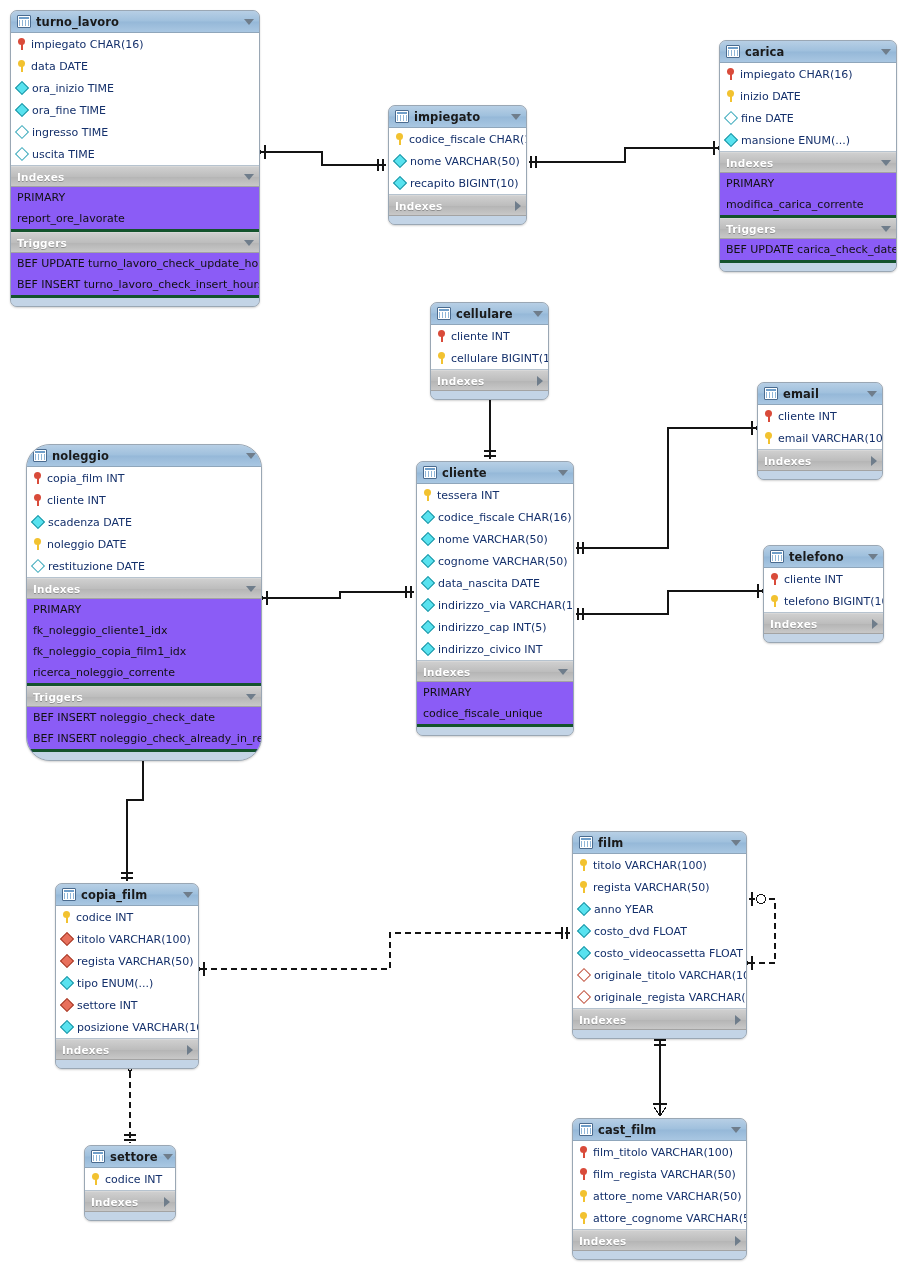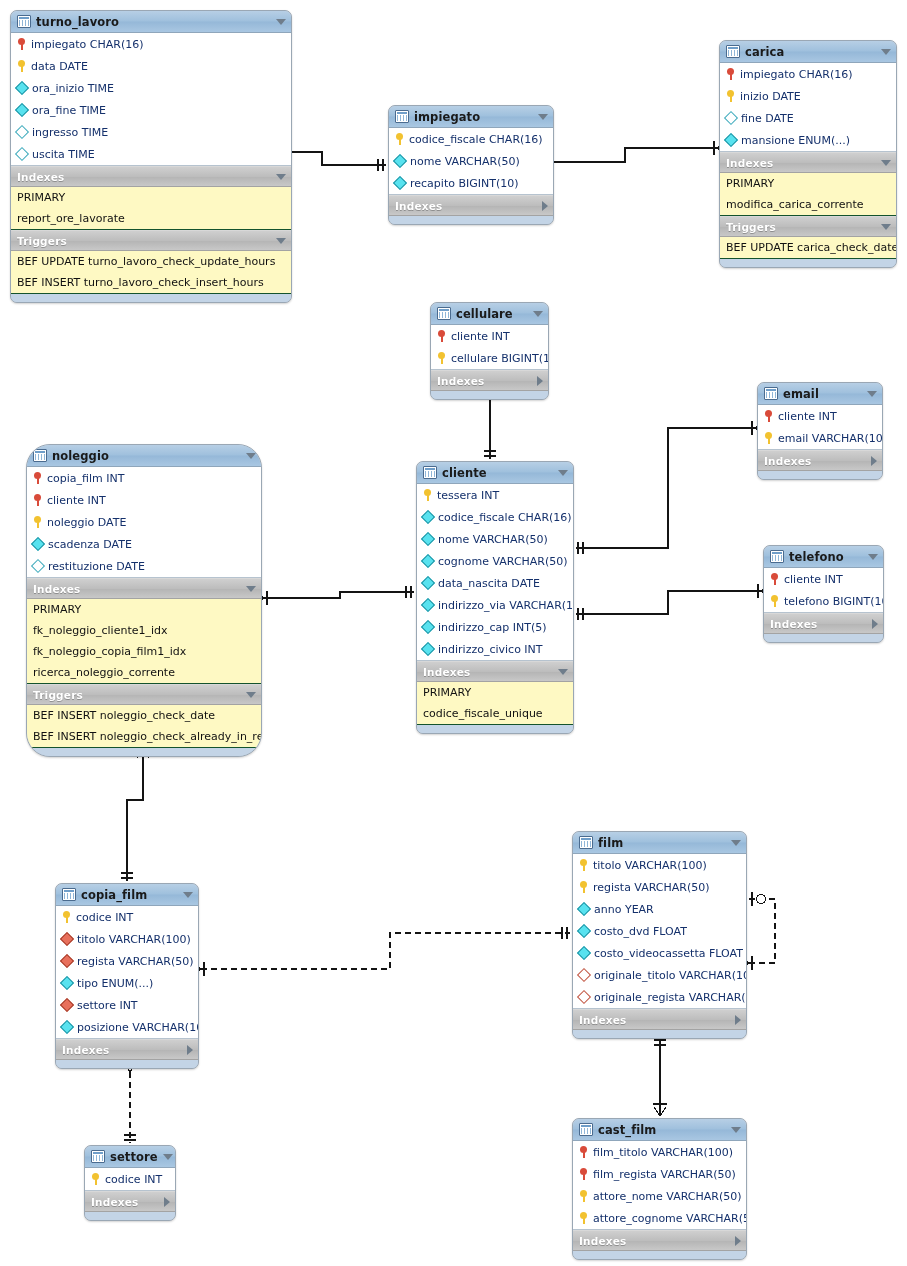--- a/index.html
+++ b/index.html
@@ -79,21 +79,21 @@
 
   .sect-header{
     height:19px;display:flex;align-items:center;padding:0 5px 0 6px;gap:5px;
     background:linear-gradient(to bottom,#cfcfcf 0%,#bdbdbd 50%,#b4b4b4 51%,#c8c8c8 100%);
     border-bottom:1px solid #a3a3a3;border-top:1px solid #d8d8d8;
   }
   .sect-title{
     flex:1 1 auto;font-size:10.5px;font-weight:bold;color:#ffffff;
     text-shadow:0 1px 0 rgba(0,0,0,.25);letter-spacing:.2px;
   }
-  .sect-body{background:#fef9c3;border-bottom:1px solid #14532d;}
+  .sect-body{background:#8b5cf6;border-bottom:3px solid #14532d;}
   .sect-row{
     height:21px;display:flex;align-items:center;padding:0 6px;
     font-size:11px;color:#111111;white-space:nowrap;
   }
   .foot{height:8px;background:#c3d4e6;}
 </style>
 </head>
 <body>
 
 <div id="canvas">
@@ -173,21 +173,21 @@
       <g>
         <path d="M660,1116 L660,1040"></path>
         <path d="M660,1116 L654,1107 M660,1116 L666,1107 M653,1104 L667,1104"></path>
         <path d="M654,1040 L666,1040 M654,1045 L666,1045"></path>
       </g>
 
     </g>
   </svg>
 
   <div id="tables-layer">
-      <div class="table-box" style="left: 10px; top: 10px; width: 282px;">
+      <div class="table-box" style="left: 10px; top: 10px; width: 250px;">
         <div class="tbl-header">
           <span class="tbl-icon"></span>
           <span class="tbl-title">turno_lavoro</span>
           <span class="caret"></span>
         </div>
         <div class="cols">
           <div class="col-row">
             <span class="key pk-red"></span>
             <span>impiegato CHAR(16)</span>
           </div>
@@ -223,21 +223,21 @@
         <div class="sect-header">
           <span class="sect-title">Triggers</span>
           <span class="caret"></span>
         </div>
         <div class="sect-body">
           <div class="sect-row">BEF UPDATE turno_lavoro_check_update_hours</div>
           <div class="sect-row">BEF INSERT turno_lavoro_check_insert_hours</div>
         </div>
         <div class="foot"></div>
       </div>
-      <div class="table-box" style="left: 388px; top: 105px; width: 166px;">
+      <div class="table-box" style="left: 388px; top: 105px; width: 139px;">
         <div class="tbl-header">
           <span class="tbl-icon"></span>
           <span class="tbl-title">impiegato</span>
           <span class="caret"></span>
         </div>
         <div class="cols">
           <div class="col-row">
             <span class="key pk-yellow"></span>
             <span>codice_fiscale CHAR(16)</span>
           </div>
@@ -372,26 +372,26 @@
         <div class="cols">
           <div class="col-row">
             <span class="key pk-red"></span>
             <span>copia_film INT</span>
           </div>
           <div class="col-row">
             <span class="key pk-red"></span>
             <span>cliente INT</span>
           </div>
           <div class="col-row">
+            <span class="dia cyan"></span>
+            <span>scadenza DATE</span>
+          </div>
+          <div class="col-row">
             <span class="key pk-yellow"></span>
             <span>noleggio DATE</span>
-          </div>
-          <div class="col-row">
-            <span class="dia cyan"></span>
-            <span>scadenza DATE</span>
           </div>
           <div class="col-row">
             <span class="dia cyan-hollow"></span>
             <span>restituzione DATE</span>
           </div>
         </div>
         <div class="sect-header">
           <span class="sect-title">Indexes</span>
           <span class="caret"></span>
         </div>

